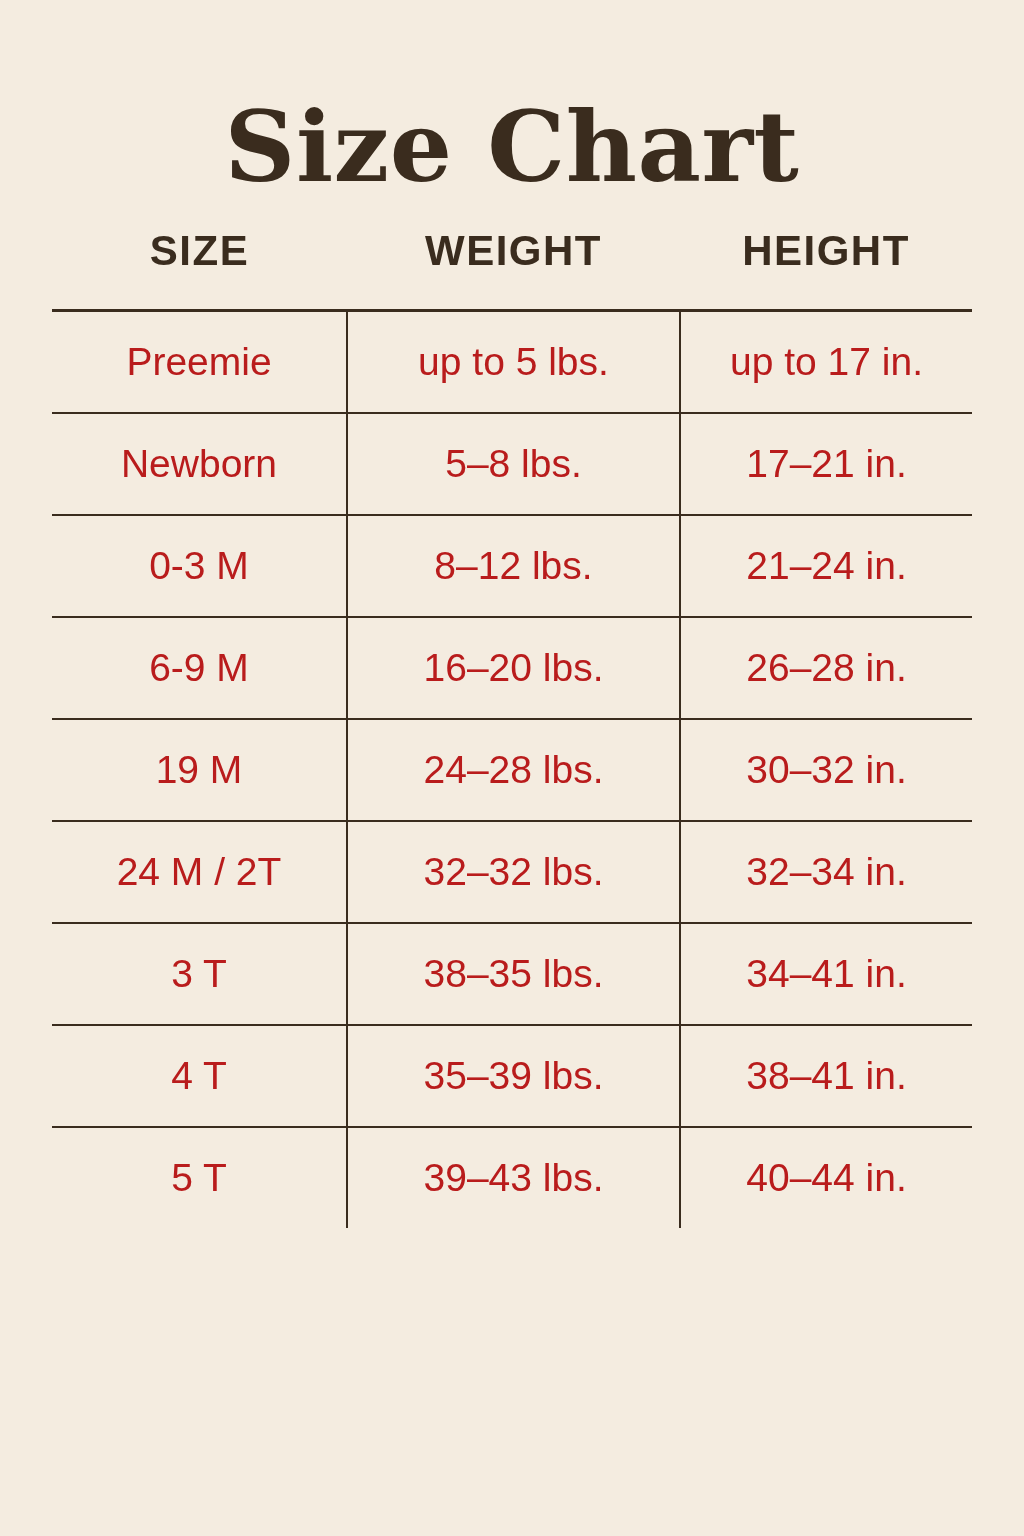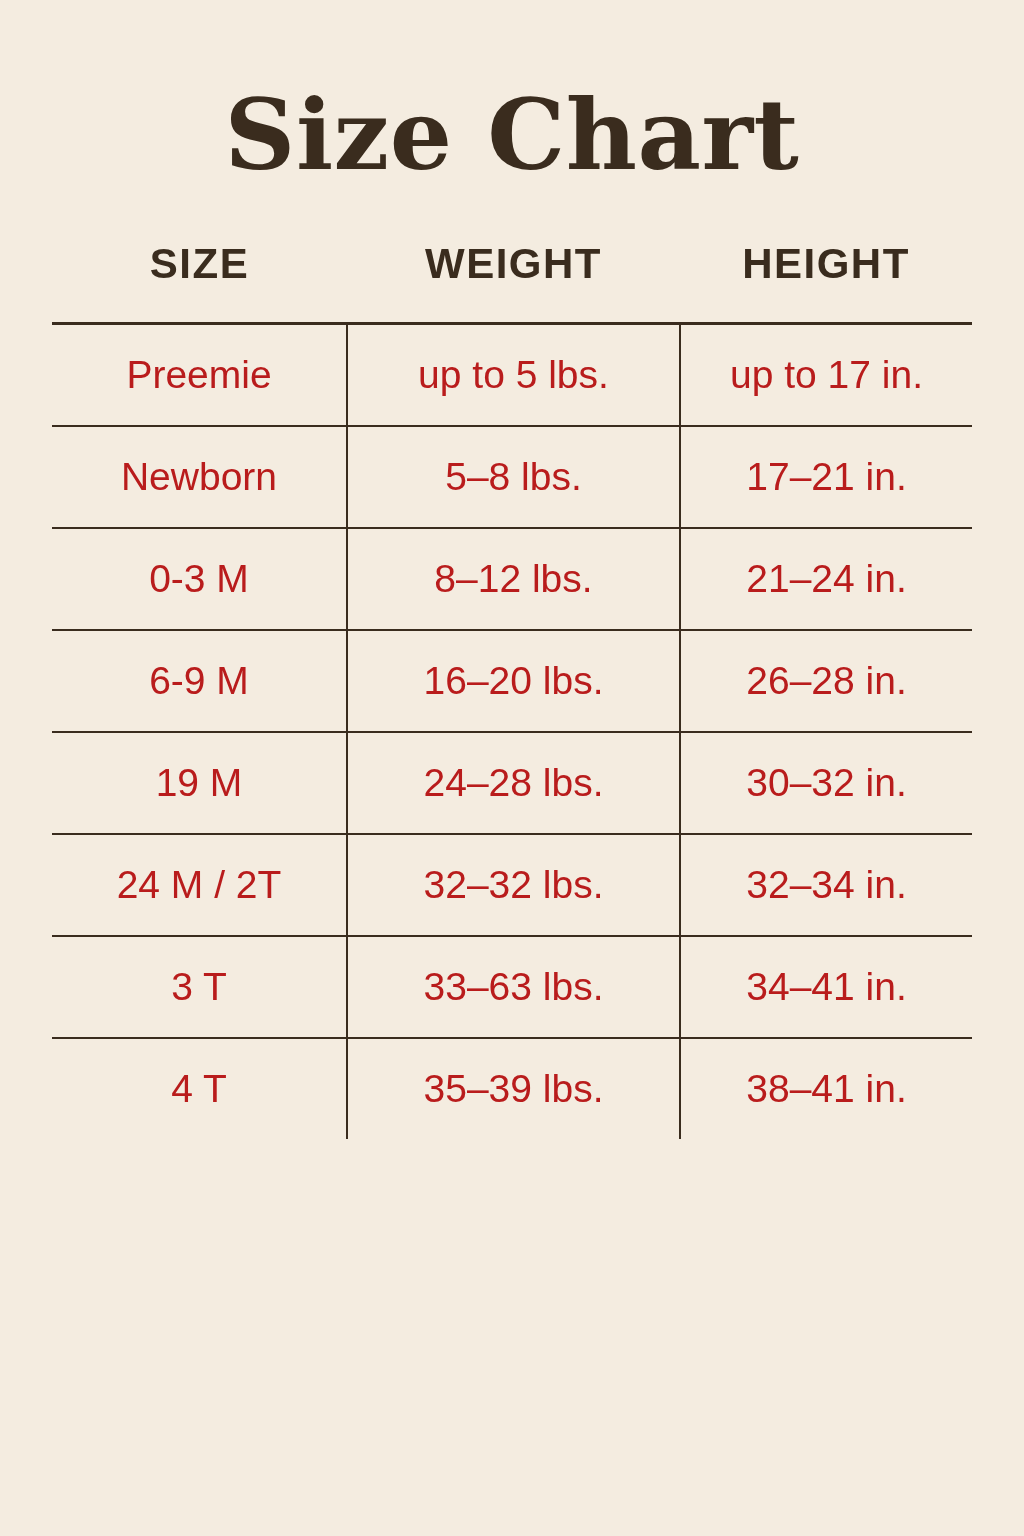--- a/index.html
+++ b/index.html
@@ -12,37 +12,37 @@
     background: #f4ece0;
     font-family: "Liberation Sans", sans-serif;
     color: #3a2c1e;
     overflow: hidden;
   }
   .page {
     position: relative;
     width: 1024px;
     height: 1536px;
     box-sizing: border-box;
-    padding: 0 52px;
+    padding: 12px 52px;
   }
   .chart-title {
     font-family: "DejaVu Serif", serif;
     font-weight: bold;
     font-size: 98px;
     line-height: 1;
     text-align: center;
     color: #3a2c1e;
     letter-spacing: 0.5px;
     padding-top: 86px;
     padding-bottom: 0;
   }
   table.size-table {
     width: 920px;
     border-collapse: collapse;
-    margin-top: 56px;
+    margin-top: 31px;
     table-layout: fixed;
   }
   table.size-table col.c1 { width: 295px; }
   table.size-table col.c2 { width: 333px; }
   table.size-table col.c3 { width: 292px; }
 
   table.size-table th {
     font-family: "Liberation Sans", sans-serif;
     font-weight: bold;
     font-size: 42px;
@@ -123,24 +123,29 @@
         <td class="col-weight">24–28 lbs.</td>
         <td class="col-height">30–32 in.</td>
       </tr>
       <tr>
         <td class="col-size">24 M / 2T</td>
         <td class="col-weight">32–32 lbs.</td>
         <td class="col-height">32–34 in.</td>
       </tr>
       <tr>
         <td class="col-size">3 T</td>
-        <td class="col-weight">33–63 lbs.</td>
+        <td class="col-weight">38–35 lbs.</td>
         <td class="col-height">34–41 in.</td>
       </tr>
       <tr>
         <td class="col-size">4 T</td>
         <td class="col-weight">35–39 lbs.</td>
         <td class="col-height">38–41 in.</td>
       </tr>
+      <tr>
+        <td class="col-size">5 T</td>
+        <td class="col-weight">39–43 lbs.</td>
+        <td class="col-height">40–44 in.</td>
+      </tr>
     </tbody>
   </table>
 
 </div>
 
 </body></html>

